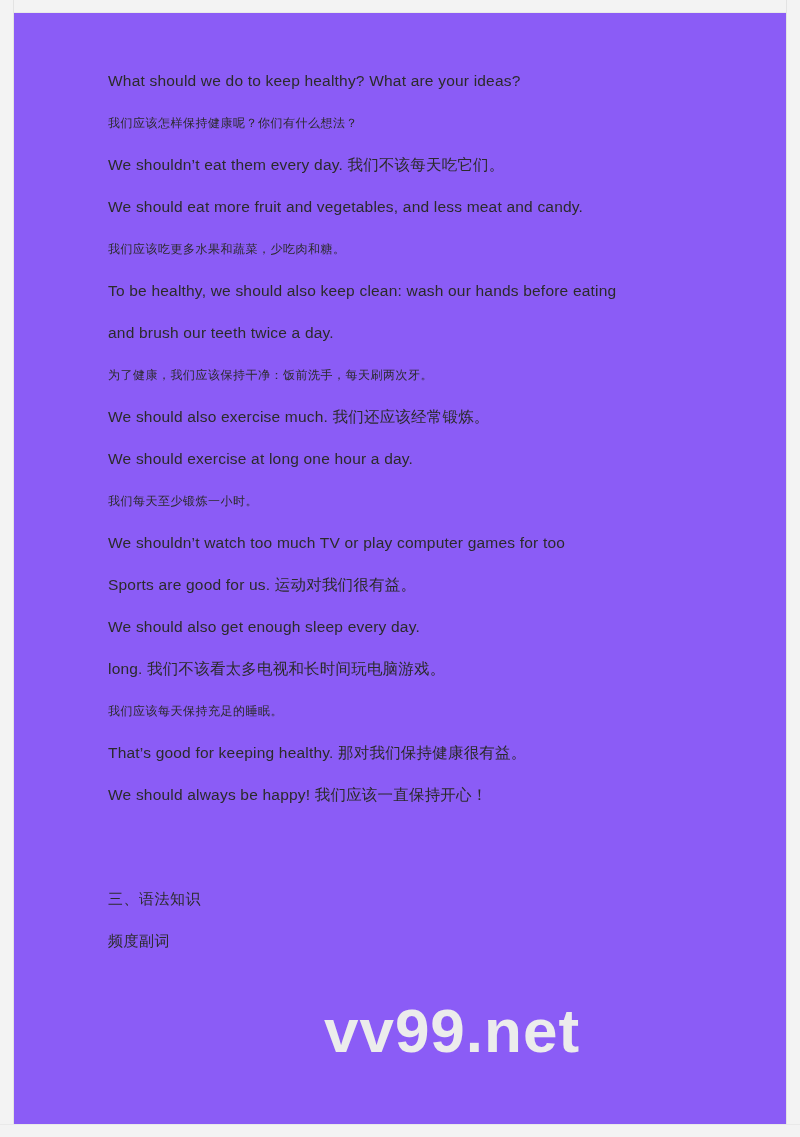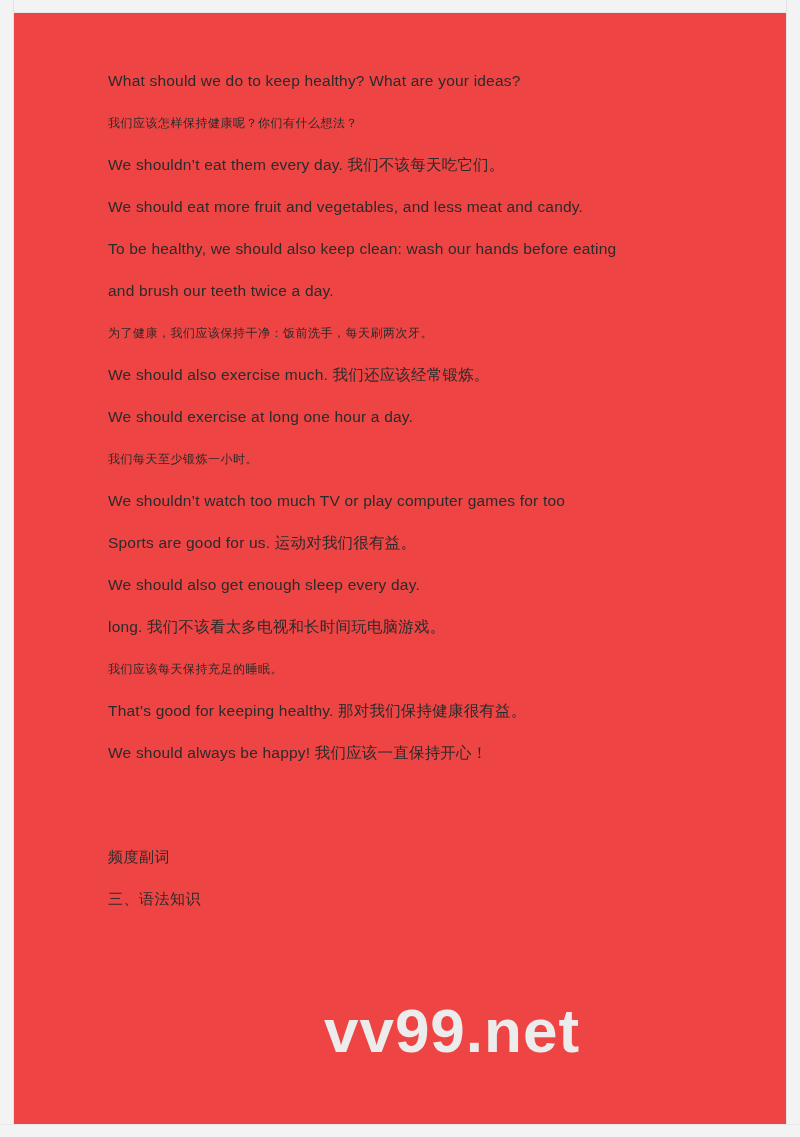--- a/index.html
+++ b/index.html
@@ -7,21 +7,21 @@
     padding: 0;
     background: #ffffff;
   }
   body {
     font-family: "Liberation Sans", sans-serif;
   }
   .page {
     position: relative;
     width: 800px;
     height: 1137px;
-    background: #ef4444;
+    background: #8b5cf6;
     box-sizing: border-box;
     overflow: hidden;
   }
   .page-edge-left {
     position: absolute;
     left: 0;
     top: 0;
     width: 13px;
     height: 1137px;
     background: #f3f3f3;
@@ -104,36 +104,37 @@
   <div class="page-edge-left"></div>
   <div class="page-edge-right"></div>
   <div class="page-edge-bottom"></div>
 
   <div class="content">
 
     <div class="line">What should we do to keep healthy? What are your ideas?</div>
     <div class="line cjk">我们应该怎样保持健康呢？你们有什么想法？</div>
     <div class="line">We shouldn’t eat them every day. 我们不该每天吃它们。</div>
     <div class="line">We should eat more fruit and vegetables, and less meat and candy.</div>
+    <div class="line cjk">我们应该吃更多水果和蔬菜，少吃肉和糖。</div>
     <div class="line">To be healthy, we should also keep clean: wash our hands before eating</div>
     <div class="line">and brush our teeth twice a day.</div>
     <div class="line cjk">为了健康，我们应该保持干净：饭前洗手，每天刷两次牙。</div>
     <div class="line">We should also exercise much. 我们还应该经常锻炼。</div>
     <div class="line">We should exercise at long one hour a day.</div>
     <div class="line cjk">我们每天至少锻炼一小时。</div>
     <div class="line">We shouldn’t watch too much TV or play computer games for too</div>
     <div class="line">Sports are good for us. 运动对我们很有益。</div>
     <div class="line">We should also get enough sleep every day.</div>
     <div class="line">long. 我们不该看太多电视和长时间玩电脑游戏。</div>
     <div class="line cjk">我们应该每天保持充足的睡眠。</div>
     <div class="line">That’s good for keeping healthy. 那对我们保持健康很有益。</div>
     <div class="line">We should always be happy! 我们应该一直保持开心！</div>
 
     <div class="spacer-block"></div>
 
+    <div class="section-heading">三、语法知识</div>
     <div class="section-heading">频度副词</div>
-    <div class="section-heading">三、语法知识</div>
 
   </div>
 
   <div class="watermark">vv99.net</div>
 
 </div>
 
 </body></html>

